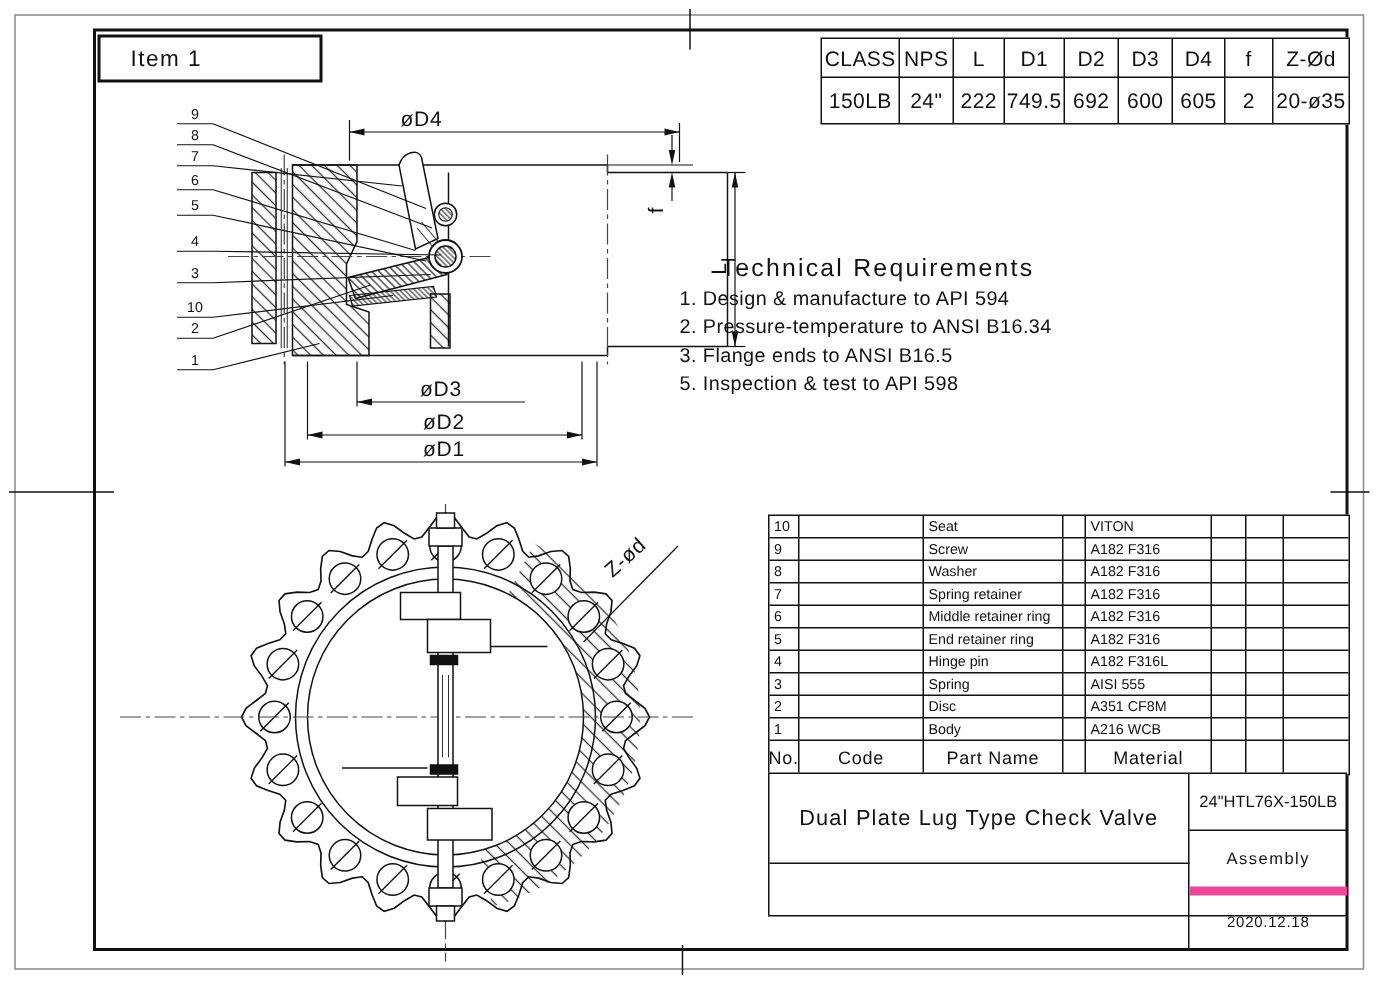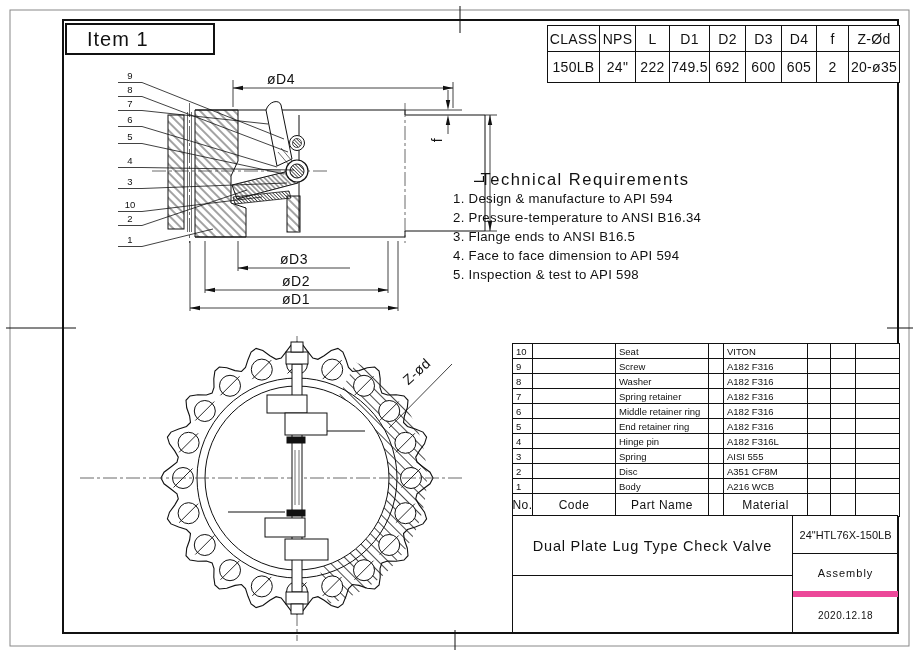--- a/index.html
+++ b/index.html
@@ -8,39 +8,39 @@
   svg{position:absolute;left:0;top:0;}
   svg text{font-family:"Liberation Sans",sans-serif;fill:#111;}
   .s{stroke:#111;stroke-width:1;fill:none;}
   .thin{stroke:#333;stroke-width:0.7;fill:none;}
   .dim{stroke:#111;stroke-width:0.8;fill:none;}
   .cl{stroke:#444;stroke-width:0.8;fill:none;stroke-dasharray:14 3 3 3;}
   .arr{fill:#111;stroke:none;}
   text.dt{font-size:14px;letter-spacing:0.5px;}
   text.bn{font-size:9.5px;}
   
-  .item-box{left:65px;top:23px;width:150px;height:32px;border:2px solid #111;line-height:29px;padding-left:20px;font-size:20px;letter-spacing:1px;background:#fff;}
+  .item-box{left:65px;top:23px;width:150px;height:32px;border:2px solid #111;line-height:29px;padding-left:20px;font-size:15px;letter-spacing:1px;background:#fff;}
   
   .dims{left:547px;top:25px;display:grid;grid-template-columns:52px 36px 34px 40px 36px 36px 35px 32px 50px;grid-template-rows:26px 30px;border:1px solid #111;background:#fff;}
   .dims .c{box-sizing:border-box;border-right:1px solid #111;border-bottom:1px solid #111;display:flex;align-items:center;justify-content:center;font-size:14px;letter-spacing:0.3px;white-space:nowrap;}
   .dims .c:nth-child(9n){border-right:none;}
   .dims .c:nth-child(n+10){border-bottom:none;}
   
   .tech{left:420px;top:170px;width:330px;}
   .tech .tr-title{font-size:16.5px;text-align:center;letter-spacing:1.5px;}
   .tech .tr-item{font-size:13.2px;line-height:19px;padding-left:5px;letter-spacing:0.3px;white-space:nowrap;margin-left:28px;}
   
   .parts{left:512px;top:343px;display:grid;grid-template-columns:20px 83px 93px 15px 84px 23px 25px 43px;grid-template-rows:repeat(10,15px) 22px;border:1px solid #111;background:#fff;}
   .parts .c{box-sizing:border-box;border-right:1px solid #111;border-bottom:1px solid #111;display:flex;align-items:center;justify-content:center;font-size:9.5px;white-space:nowrap;overflow:hidden;}
   .parts .c:nth-child(8n){border-right:none;}
   .parts .c:nth-child(n+81){border-bottom:none;}
   .parts .lt{justify-content:flex-start;padding-left:3px;}
   .parts .hd{font-size:12px;letter-spacing:0.5px;}
   
-  .tblock{left:512px;top:515px;width:386px;height:118px;border:1px solid #111;background:#fff;}
+  .tblock{left:512px;top:515px;width:386px;height:96px;border:1px solid #111;background:#fff;}
   .tblock .cell{position:absolute;box-sizing:border-box;display:flex;align-items:center;justify-content:center;white-space:nowrap;}
   .tb-lt{left:0;top:0;width:280px;height:60px;border-right:1px solid #111;border-bottom:1px solid #111;font-size:14.5px;letter-spacing:0.8px;}
   .tb-lb{left:0;top:60px;width:280px;height:57px;border-right:1px solid #111;}
   .tb-r1{left:280px;top:0;width:105px;height:38px;border-bottom:1px solid #111;font-size:11px;}
   .tb-r2{left:280px;top:38px;width:105px;height:43px;border-bottom:6px solid #ec4899;font-size:11px;letter-spacing:1px;}
   .tb-r3{left:280px;top:81px;width:105px;height:36px;font-size:10px;letter-spacing:0.5px;}
 </style>
 </head>
 <body>
 
@@ -273,21 +273,20 @@
   <div class="c">605</div>
   <div class="c">2</div>
   <div class="c">20-ø35</div>
 </div>
 
 <div class="abs tech">
   <div class="tr-title">Technical Requirements</div>
   <div class="tr-item">1. Design &amp; manufacture to API 594</div>
   <div class="tr-item">2. Pressure-temperature to ANSI B16.34</div>
   <div class="tr-item">3. Flange ends to ANSI B16.5</div>
-  <div class="tr-item">4. Face to face dimension to API 594</div>
   <div class="tr-item">5. Inspection &amp; test to API 598</div>
 </div>
 
 <div class="abs parts">
   <div class="c lt">10</div>
     <div class="c"></div>
     <div class="c lt">Seat</div>
     <div class="c"></div>
     <div class="c lt">VITON</div>
     <div class="c"></div>

